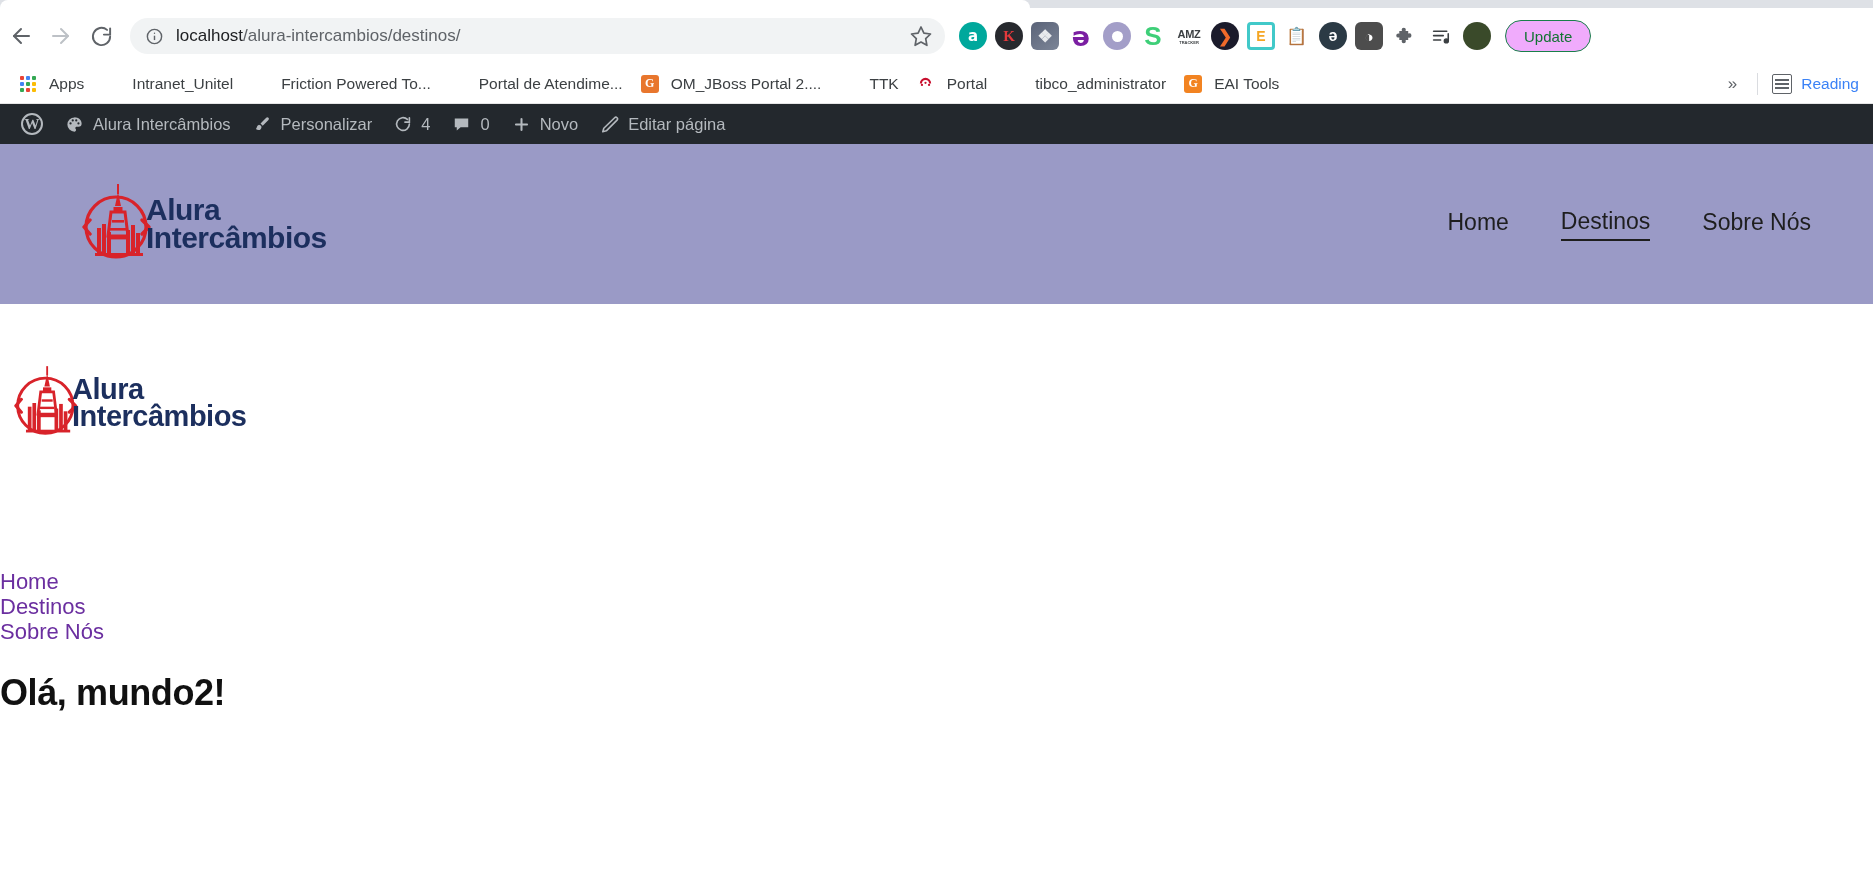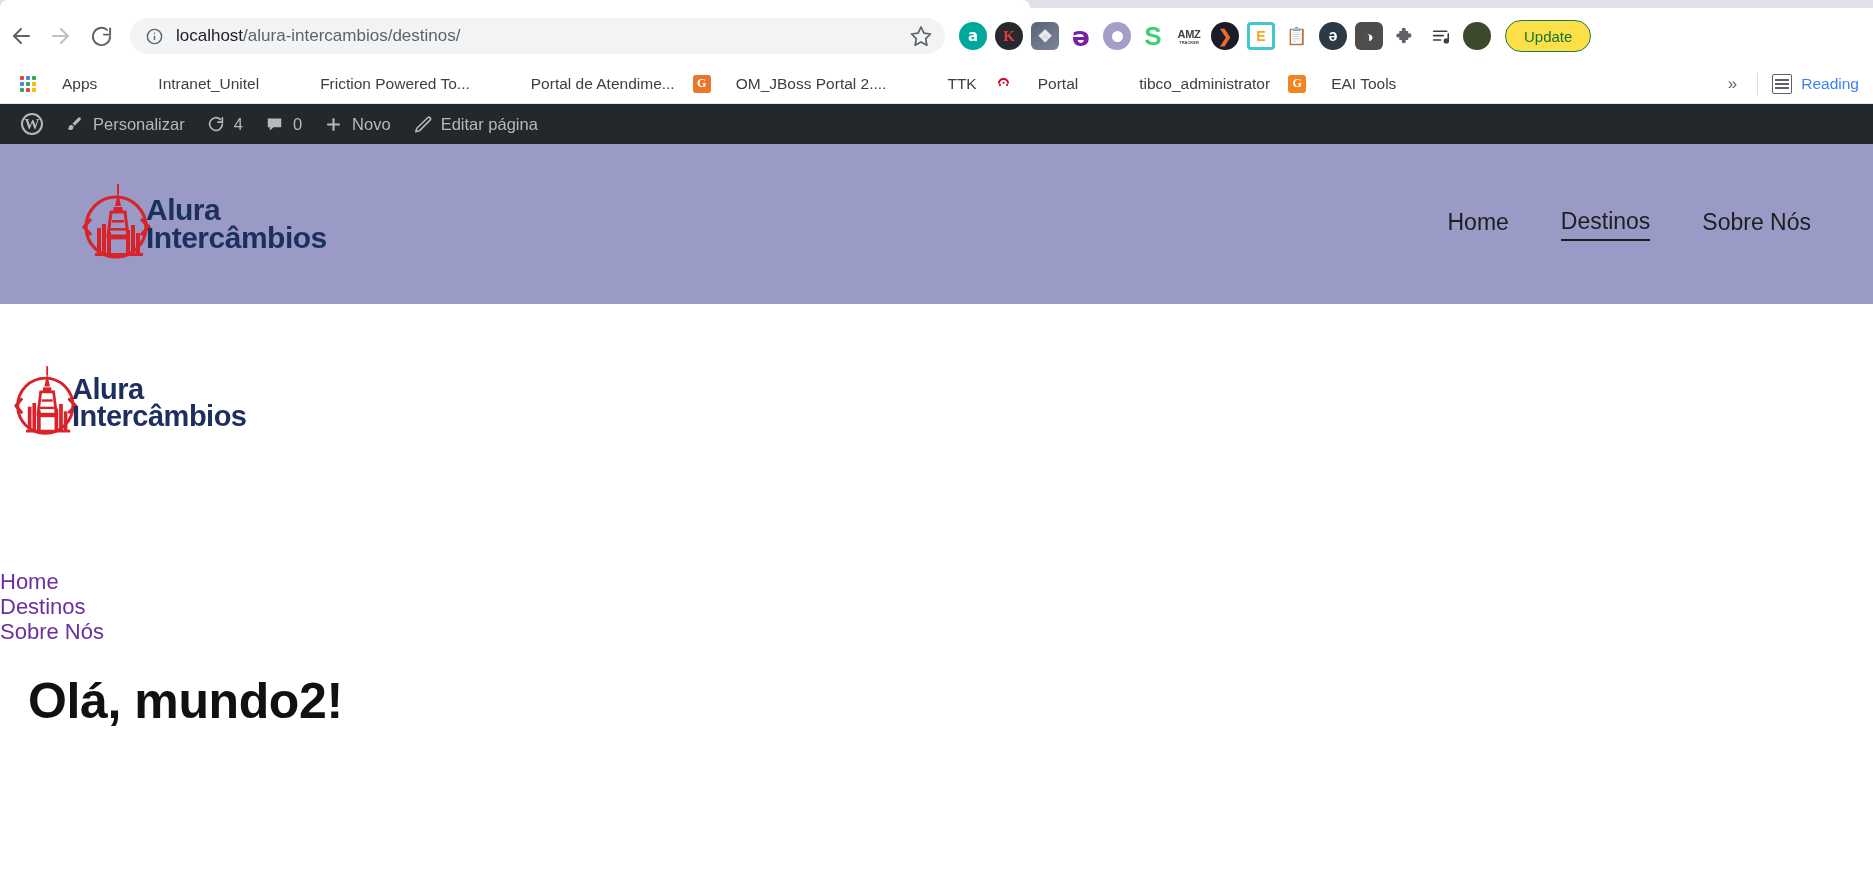--- a/index.html
+++ b/index.html
@@ -72,30 +72,30 @@
   .ext-ghost    { background: #2b3a45; color: #fff; font-size: 16px; }
   .ext-cam      { background: #4d4d4d; color: #fff; font-size: 15px; border-radius: 6px; }
   .ext-puzzle2  { background: transparent; color: #5f6368; font-size: 20px; }
   .ext-list     { background: transparent; color: #3c4043; font-size: 18px; }
   .avatar-ext   { background: #3a4a2a; }
 
   .update-btn {
     margin-left: 12px; height: 32px; padding: 0 18px;
     border: 1px solid #1a7f4b; border-radius: 16px;
     color: #137333; font-size: 15px; display: flex;
-    align-items: center; background: #fde047; flex: none;
+    align-items: center; background: #f0abfc; flex: none;
   }
 
   .bookmarks {
     height: 40px; display: flex; align-items: center;
     padding: 0 10px; gap: 0; background: #ffffff;
     border-bottom: 1px solid #e6e6e6;
   }
   .bm {
-    display: flex; align-items: center; gap: 25px;
+    display: flex; align-items: center; gap: 12px;
     padding: 4px 9px; border-radius: 4px; flex: none;
     font-size: 15.5px; color: #3c4043; white-space: nowrap;
   }
   .bm .favicon {
     width: 18px; height: 18px; flex: none; border-radius: 3px;
     display: flex; align-items: center; justify-content: center;
     font-size: 12px; font-weight: bold; color: #fff;
   }
   .fav-grid {
     width: 18px; height: 18px; display: grid;
@@ -171,23 +171,22 @@
 
   
   .page-body { background: #fff; padding: 0; }
   .body-logo { padding: 58px 0 0 14px; }
   .nav-list { padding: 125px 0 0 0; }
   .nav-list a {
     display: block; font-size: 22px; color: #6b2fa0; text-decoration: none;
     line-height: 1.05; padding: 1px 0;
   }
   .post-title {
-    font-size: 50px; font-weight: bold; color: #111; margin-top: 28px;
+    font-size: 36px; font-weight: bold; color: #111; margin-top: 28px;
     letter-spacing: -0.4px;
-    margin-left: 28px;
   }
 </style>
 </head>
 <body>
 
 <div class="browser">
 
   <div class="tabstrip">
     <div class="activetab"></div>
   </div>
@@ -362,20 +361,28 @@
       </span>
     </div>
   </div>
 </div>
 
 <div class="wpbar">
   <div class="wpitem">
     <span class="wp-logo-circle">W</span>
   </div>
 
+  <div class="wpitem">
+    <span class="wpicon">
+      <svg width="19" height="19" viewBox="0 0 24 24" fill="currentColor">
+          <path d="M12 3a9 9 0 0 0 0 18c1.1 0 2-.9 2-2 0-.5-.2-1-.5-1.3-.3-.4-.5-.8-.5-1.2 0-1 .8-1.8 1.8-1.8H17a4 4 0 0 0 4-4c0-4.4-4-8-9-8zm-5 9a1.4 1.4 0 1 1 0-2.8A1.4 1.4 0 0 1 7 12zm2.8-3.8a1.4 1.4 0 1 1 0-2.8 1.4 1.4 0 0 1 0 2.8zm4.4 0a1.4 1.4 0 1 1 0-2.8 1.4 1.4 0 0 1 0 2.8zM17 12a1.4 1.4 0 1 1 0-2.8 1.4 1.4 0 0 1 0 2.8z"></path>
+        </svg>
+    </span>
+    <span>Alura Intercâmbios</span>
+  </div>
 
   <div class="wpitem">
     <span class="wpicon">
       <svg width="19" height="19" viewBox="0 0 24 24" fill="currentColor">
           <path d="M19.5 3.5a2 2 0 0 0-2.8 0l-7.2 7.2 2.8 2.8 7.2-7.2a2 2 0 0 0 0-2.8zM7.6 12.2c-1.5.5-2.6 1.9-2.9 3.6-.1.8-.5 1.4-1.1 1.9 1 .8 2.2 1.3 3.5 1.3 2 0 3.6-1.6 3.6-3.6 0-.6-.2-1.2-.4-1.7l-2.7-1.5z"></path>
         </svg>
     </span>
     <span>Personalizar</span>
   </div>
 

